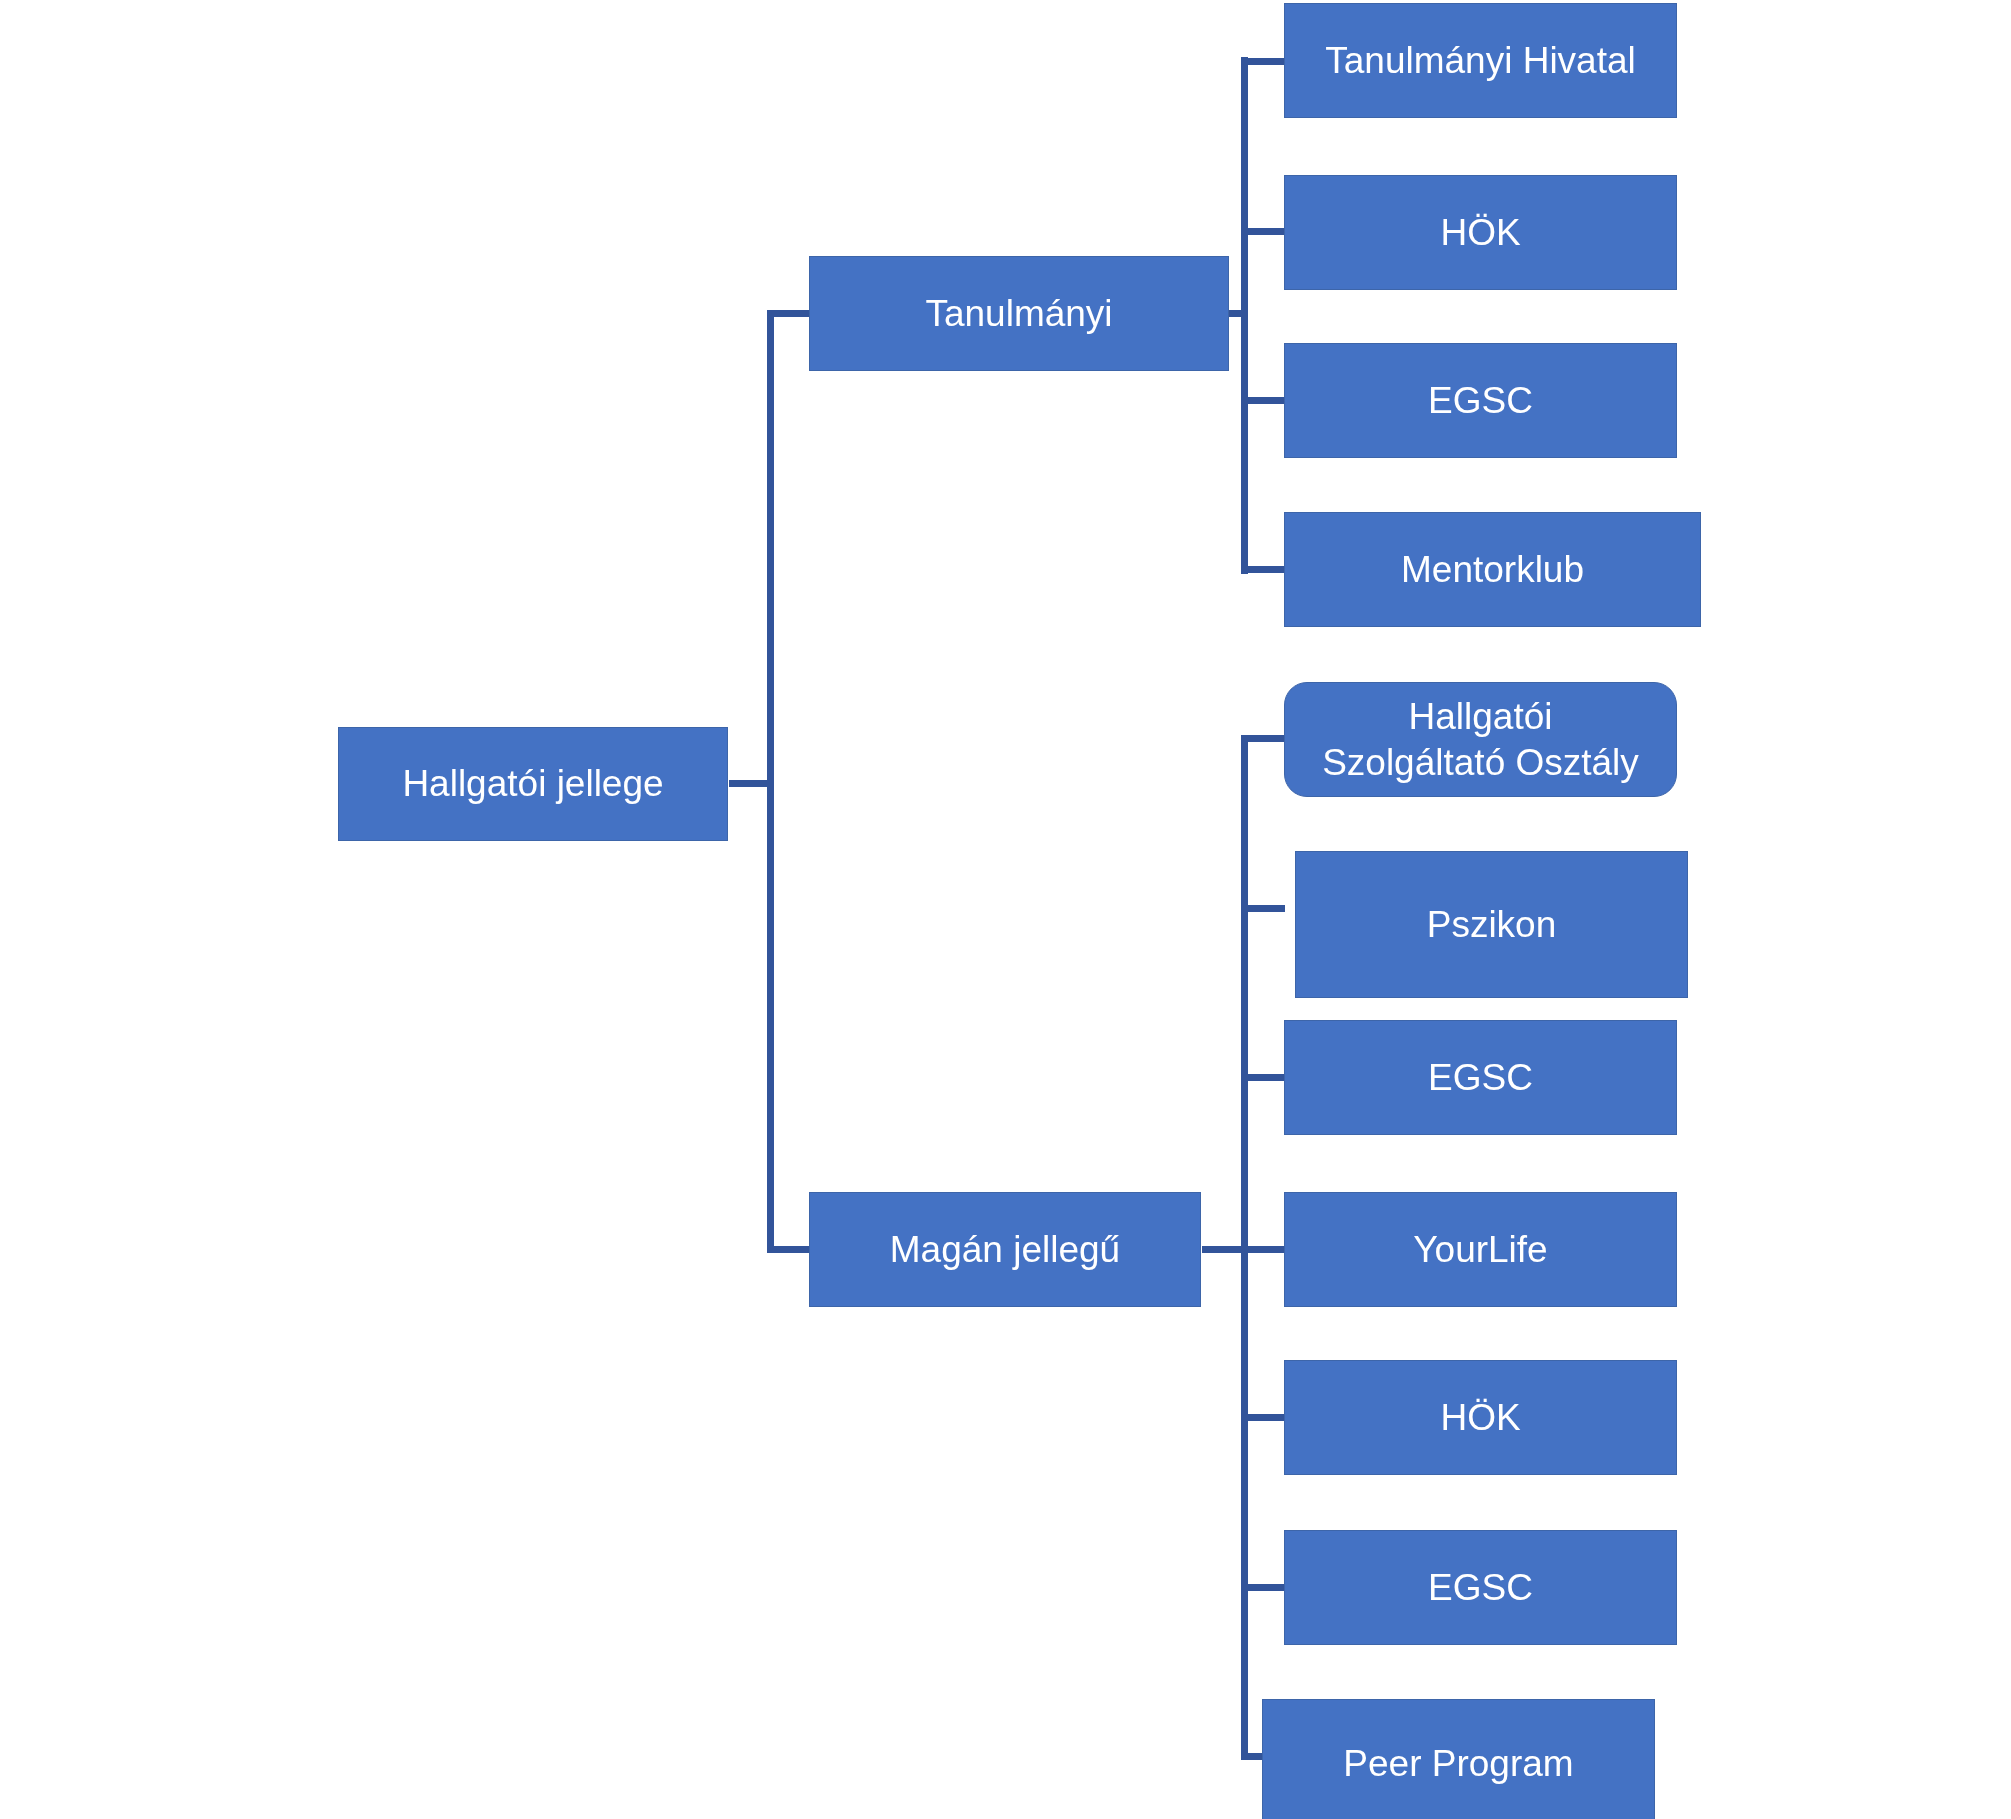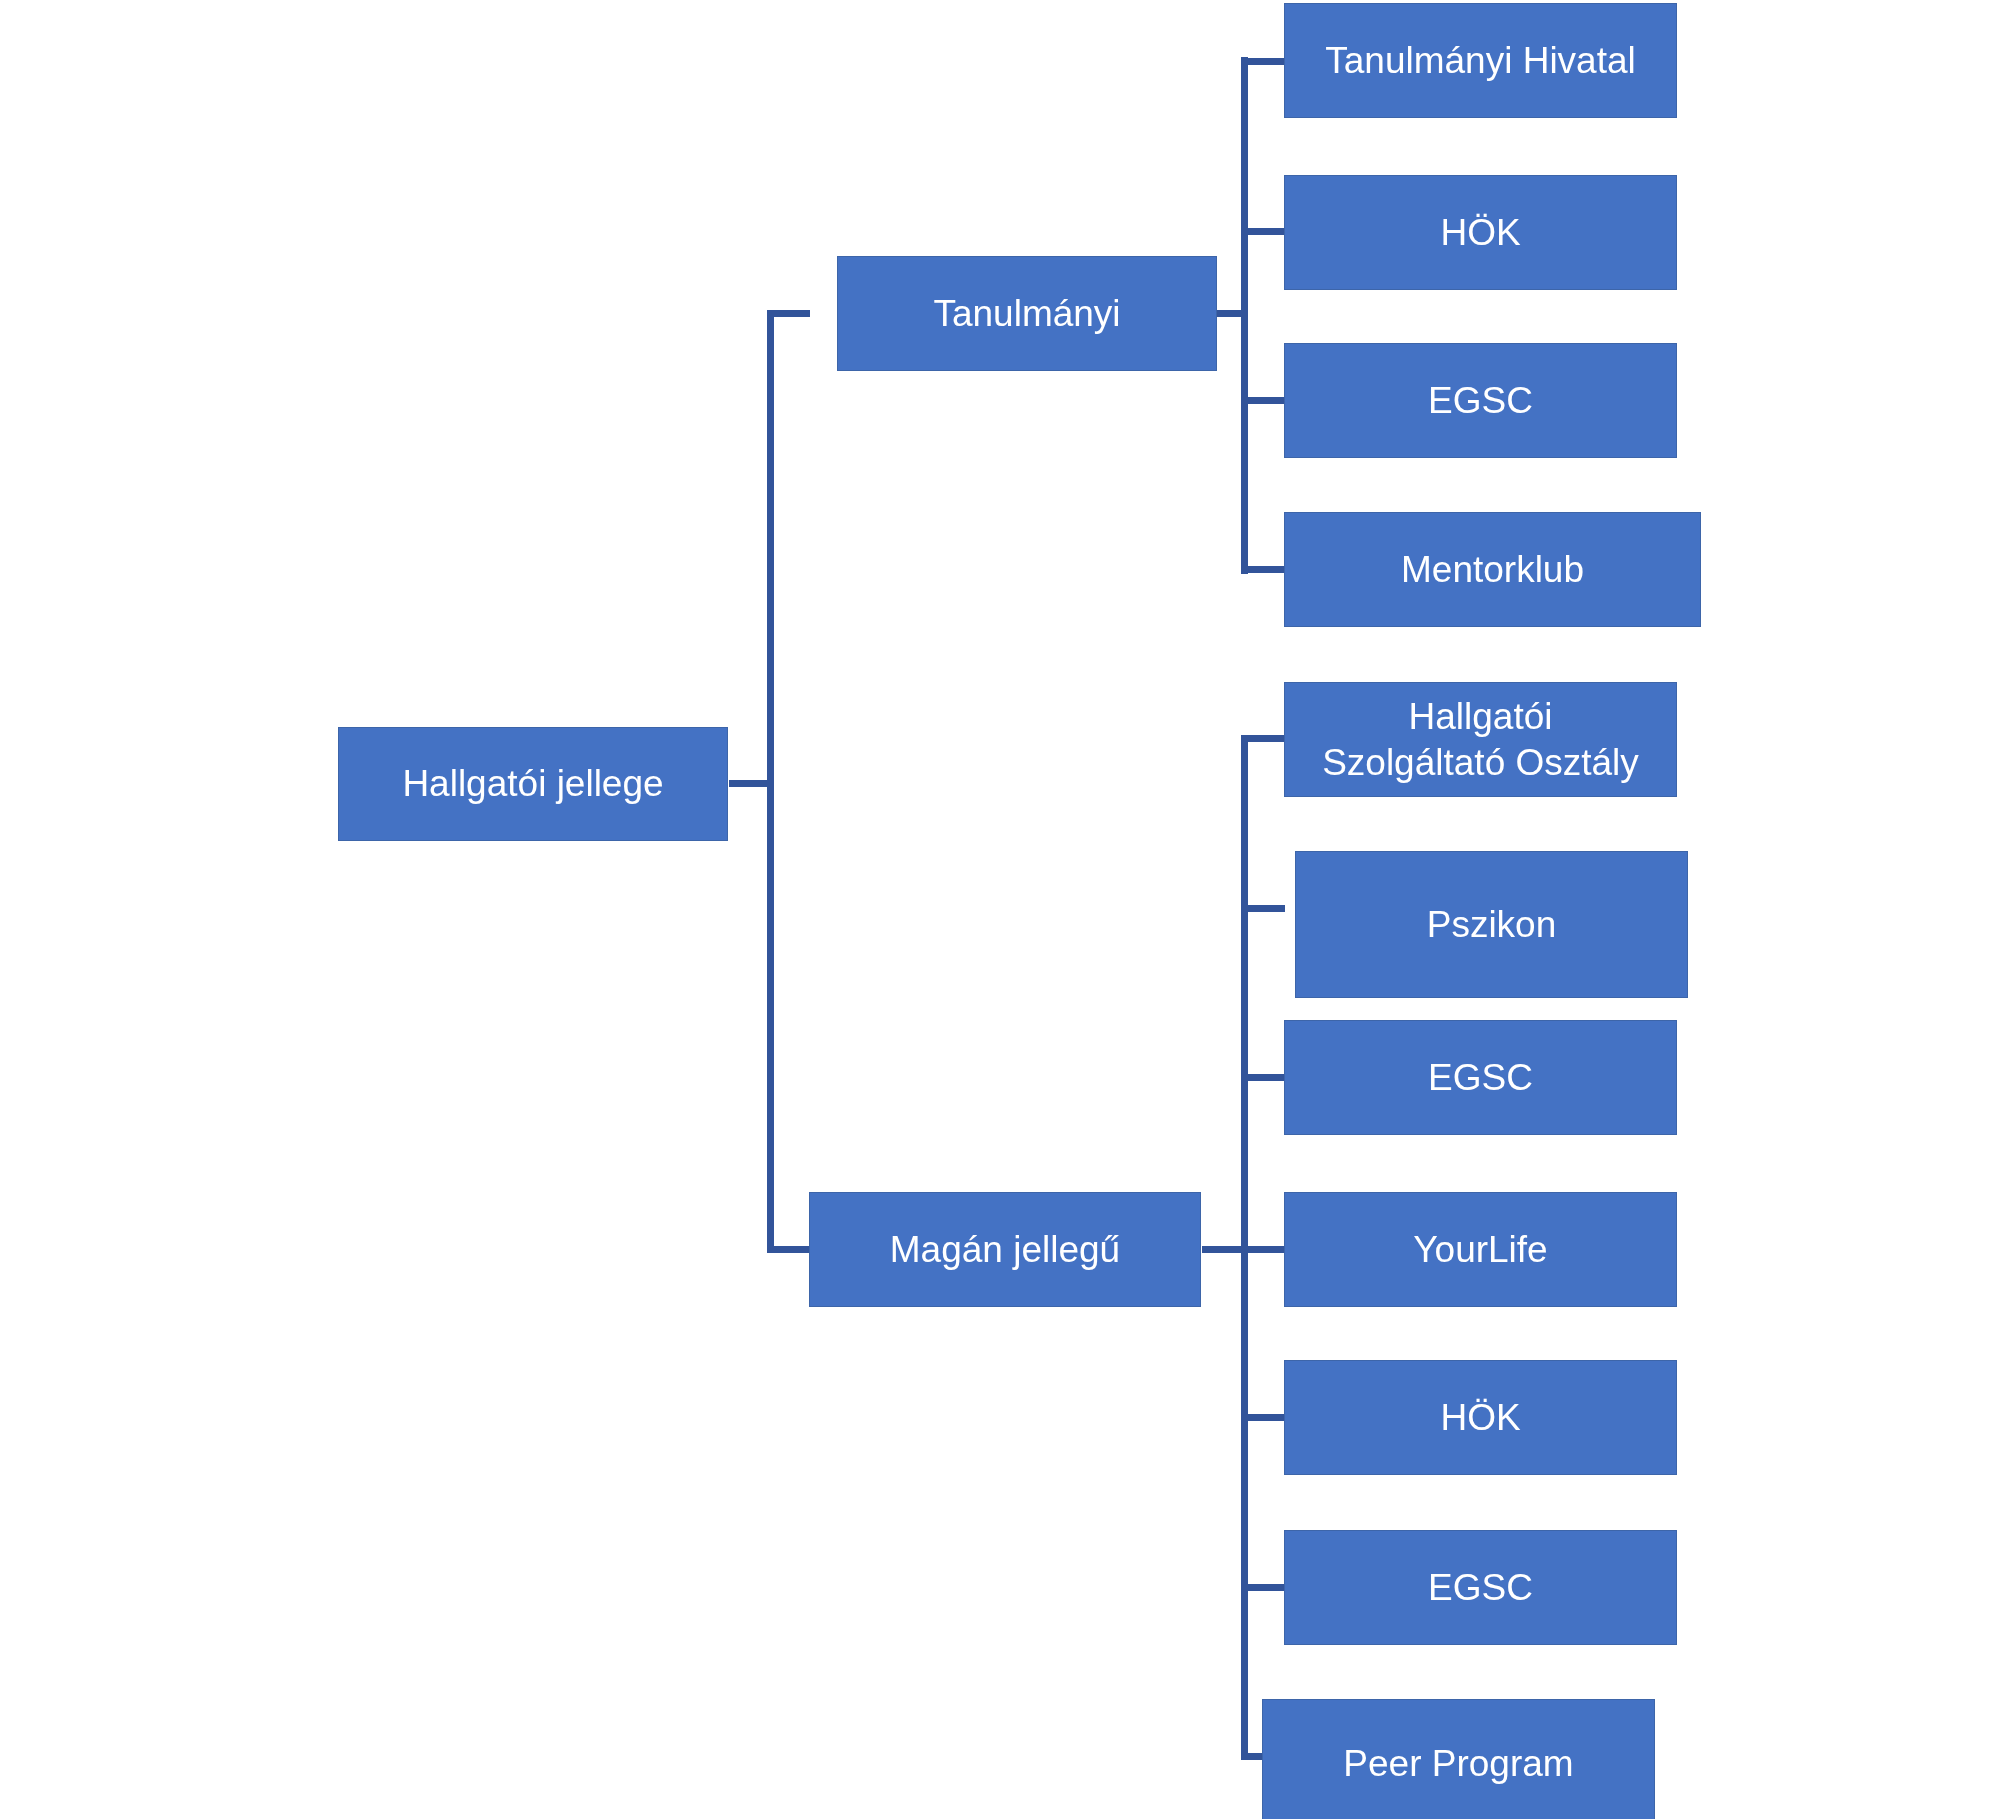--- a/index.html
+++ b/index.html
@@ -30,28 +30,28 @@
     white-space: pre-line;
     padding: 0 2px;
   }
   .line {
     position: absolute;
     background: #32549A;
   }
   
   .n-root { left: 338px; top: 727px; width: 390px; height: 114px; }
   
-  .n-b0 { left: 837px; top: 256px;  width: 380px; height: 115px; }
+  .n-b0 { left: 809px; top: 256px;  width: 420px; height: 115px; }
   .n-b1 { left: 809px; top: 1192px; width: 392px; height: 115px; }
   
   .n-c00 { left: 1284px; top: 2.9px;    width: 393px; height: 115px; }
   .n-c01 { left: 1284px; top: 175px;  width: 393px; height: 115px; }
   .n-c02 { left: 1284px; top: 343px;  width: 393px; height: 115px; }
   .n-c03 { left: 1284px; top: 512px;  width: 417px; height: 115px; }
-  .n-c10 { left: 1284px; top: 682px;  width: 393px; height: 115px; }
+  .n-c10 { left: 1284px; top: 682px;  width: 393px; height: 115px; border-radius: 23px; }
   .n-c11 { left: 1284px; top: 851px;  width: 393px; height: 147px; margin-left: 11px; }
   .n-c12 { left: 1284px; top: 1020px; width: 393px; height: 115px; }
   .n-c13 { left: 1284px; top: 1192px; width: 393px; height: 115px; }
   .n-c14 { left: 1284px; top: 1360px; width: 393px; height: 115px; }
   .n-c15 { left: 1284px; top: 1530px; width: 393px; height: 115px; }
   .n-c16 { left: 1262px; top: 1699px; width: 393px; height: 130px; }
   
   .l-root-stub   { left: 729px;  top: 780px;  width: 42px; height: 6.8px; }
   .l-trunk-1     { left: 767px;  top: 310px;  width: 6.8px;  height: 943px; }
   .l-b0-in       { left: 767px;  top: 310px;  width: 43px; height: 6.8px; }

